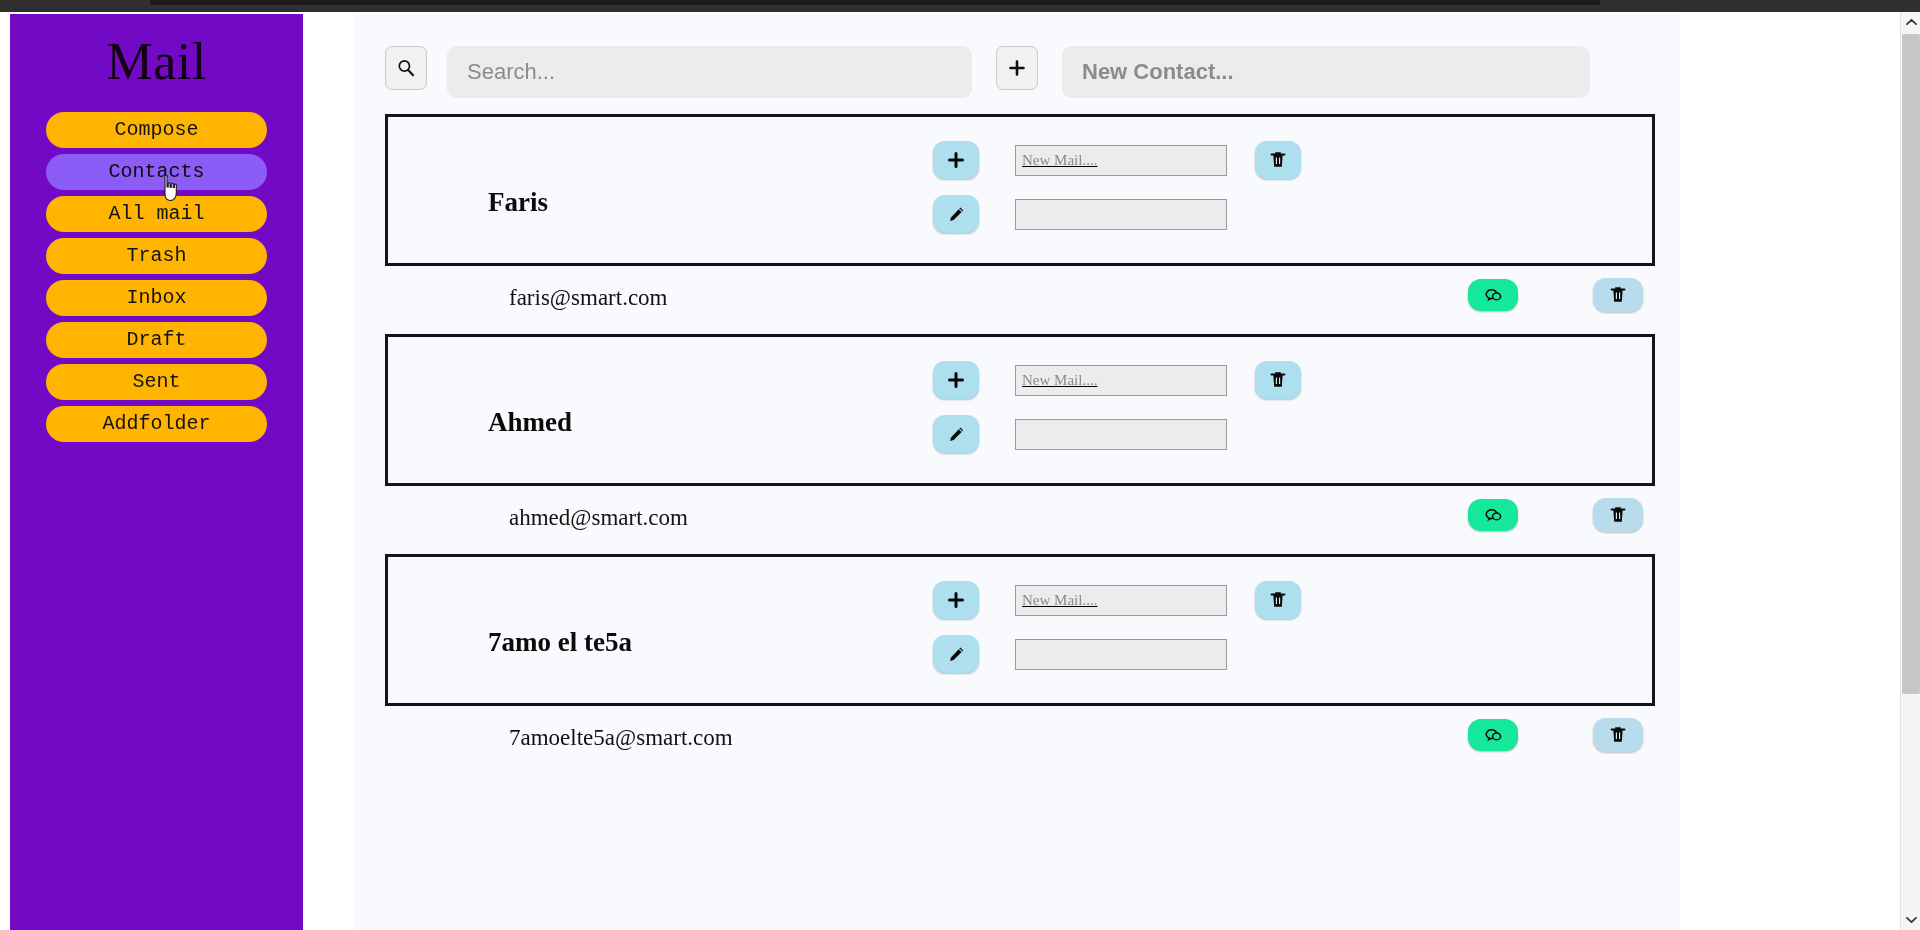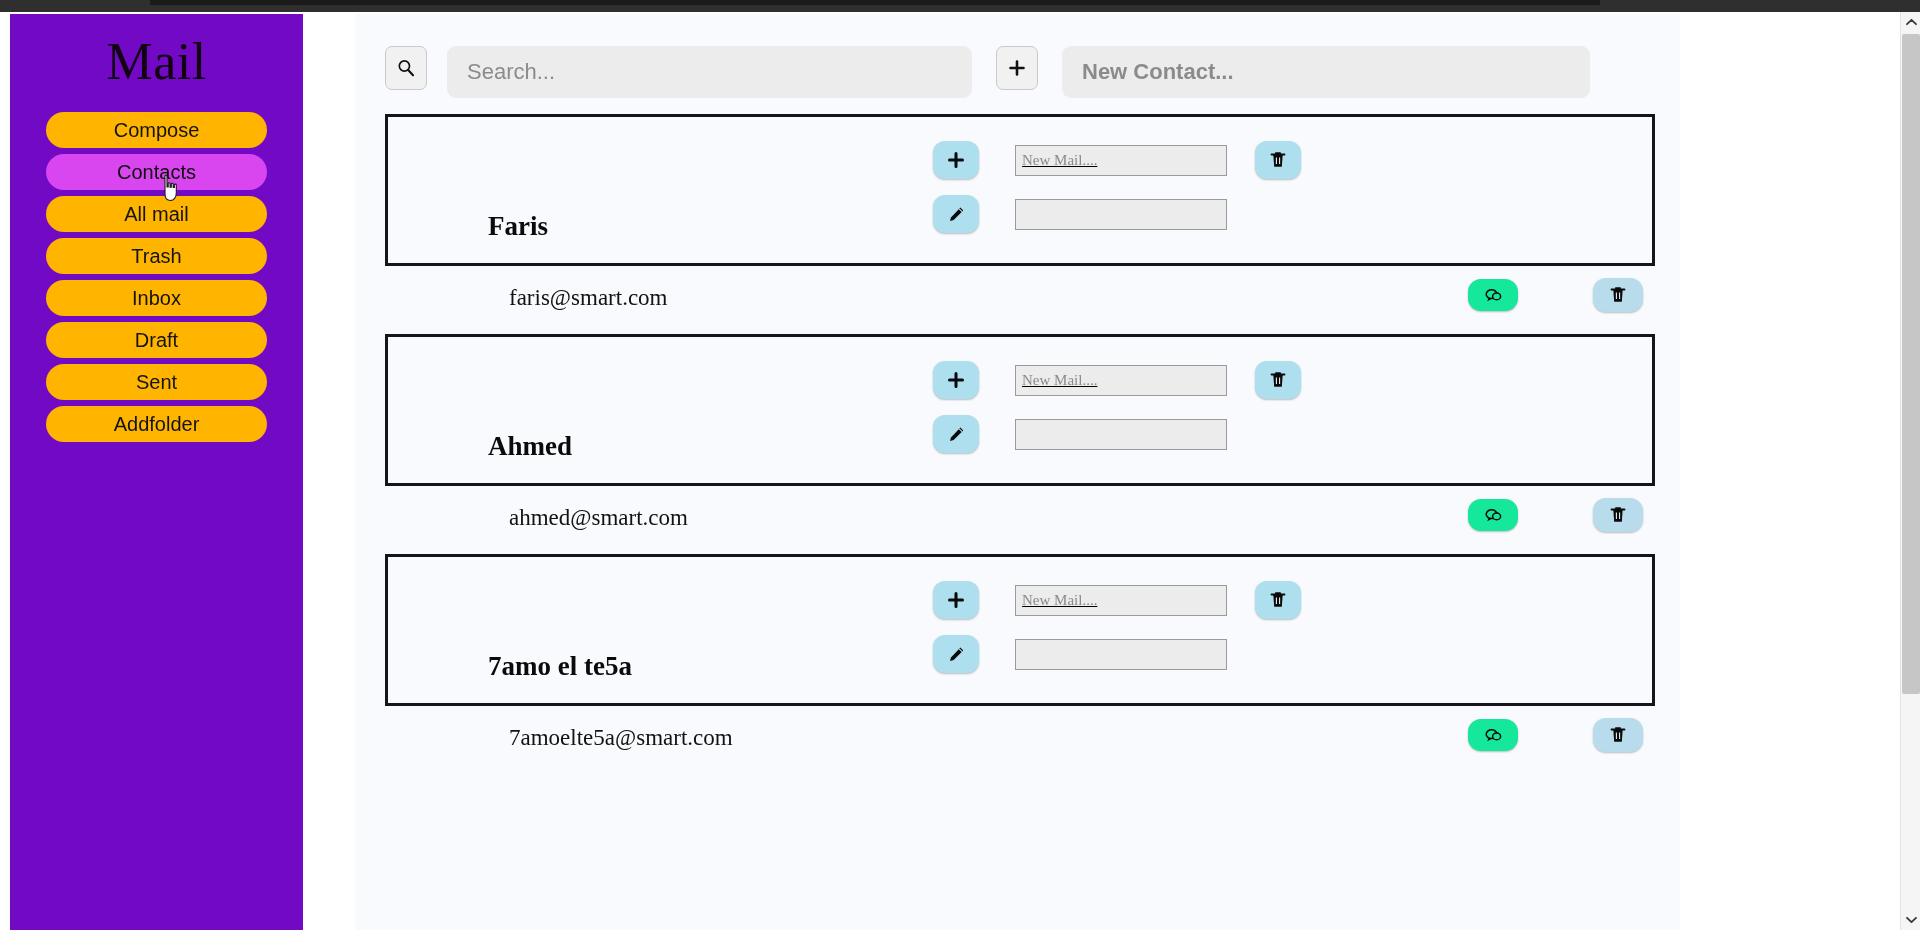--- a/index.html
+++ b/index.html
@@ -59,24 +59,24 @@
     height: 36px;
     line-height: 36px;
     margin-bottom: 6px;
     border-radius: 18px;
     background: #ffb400;
     color: #141414;
     font-size: 20px;
     text-align: center;
     border: none;
     cursor: pointer;
-    font-family: Liberation Sans, sans-serif;
+    font-family: Liberation Mono, monospace;
   }
   .nav-item.active {
-    background: #d946ef;
+    background: #8b5cf6;
     color: #0d0d0d;
   }
 
   
   #cursor {
     position: absolute;
     left: 160px; top: 162px;
     width: 22px; height: 30px;
     pointer-events: none;
     z-index: 50;
@@ -145,21 +145,21 @@
   }
   .contact-card {
     position: relative;
     height: 152px;
     border: 3px solid #15151c;
     background: #f8fafd;
     margin-bottom: 0;
   }
   .contact-name {
     position: absolute;
-    left: 100px; top: 94px;
+    left: 100px; top: 70px;
     font-family: "Liberation Serif", serif;
     font-weight: bold;
     font-size: 27px;
     color: #0b0b0b;
   }
   .card-controls {
     position: absolute;
     left: 545px; top: 24px;
     width: 540px;
   }

